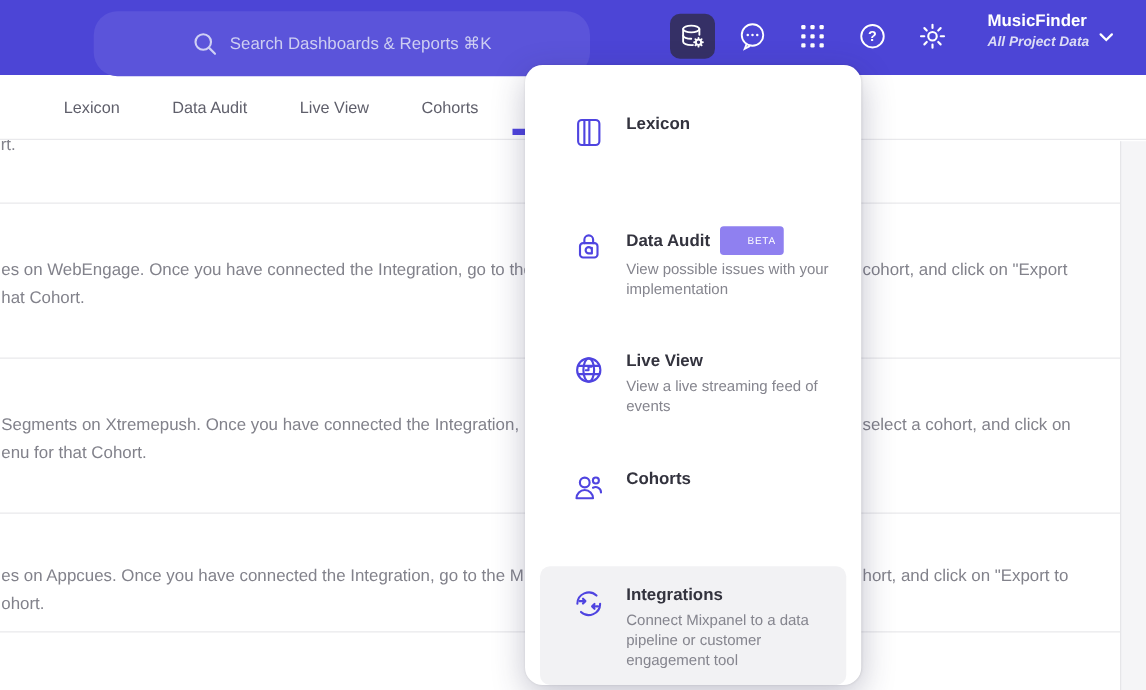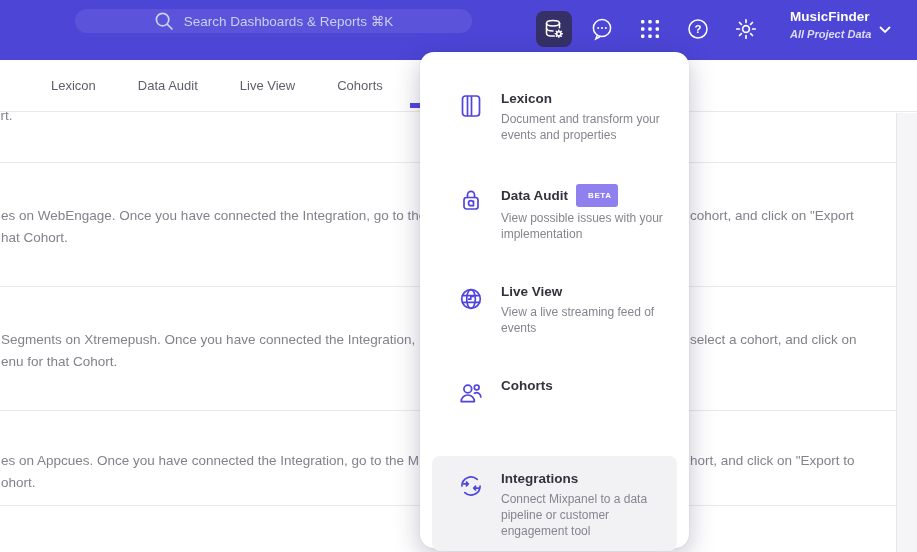--- a/index.html
+++ b/index.html
@@ -2,21 +2,21 @@
 <html style="--topbar: #4c45d6; --pill: #5b54da; --tile: #353066; --accent: #4f44e0; --badge: #8f80f0; --title: #33333e; --desc: #85858e; --divider: #e9e9ec; --highlight: #f2f2f4; --gutter: #f5f5f7;"><head>
 <meta charset="utf-8">
 <style>
   * { margin:0; padding:0; box-sizing:border-box; }
   html,body { background:#fff; }
   body { font-family:"Liberation Sans","DejaVu Sans",sans-serif; }
   #page { position:relative; width:917px; height:552px; overflow:hidden; background:#fff; }
 
   
   .topbar { position:absolute; left:0; top:0; width:917px; height:60px; background:var(--topbar,#4c45d6); z-index:10; }
-  .search-pill { position:absolute; left:75px; top:9px; width:397px; height:24px; border-radius:19px;
+  .search-pill { position:absolute; left:75px; top:9px; width:397px; height:52px; border-radius:19px;
                  background:var(--pill,#5b54da); display:flex; align-items:center; justify-content:center;
                  gap:10px; cursor:pointer; }
   .search-pill span { color:#cdcef2; font-size:13.5px; }
   .tile-btn { position:absolute; left:536px; top:11px; width:36px; height:36px; border-radius:8px;
               background:var(--tile,#353066); display:flex; align-items:center; justify-content:center; cursor:pointer; }
   .icon-btn { position:absolute; top:17px; width:24px; height:24px; display:flex; align-items:center; justify-content:center; cursor:pointer; }
   .project { position:absolute; left:790px; top:8px; width:110px; height:44px; cursor:pointer; color:#fff; }
   .project .pname { font-size:13.5px; font-weight:700; line-height:18px; }
   .project .pscope { font-size:11px; font-weight:600; color:#dcdcf5; line-height:14px; margin-top:1px;font-style:italic; }
   .chev { position:absolute; left:879px; top:26px; }
@@ -38,22 +38,22 @@
   
   .panel { position:absolute; left:420px; top:52px; width:269px; height:496px; background:#fff;
            border-radius:14px; box-shadow:0 8px 26px rgba(42,42,84,.28), 0 0 2px rgba(0,0,0,.10);
            z-index:50; padding:26px 12px 12px 12px; }
   .menu-item { display:flex; gap:17px; padding:12px 6px 12px 26px; margin-bottom:17px; min-height:74px;
                border-radius:8px; cursor:pointer; align-items:flex-start; }
   .menu-item.active { background:var(--highlight,#f2f2f4); min-height:90px; padding-top:14px; }
   .mi-icon { width:26px; height:26px; flex:0 0 26px; margin-top:3px; }
   .mi-title { font-size:13.5px; font-weight:700; color:var(--title,#33333e); line-height:18px; }
   .mi-desc { font-size:12px; color:var(--desc,#85858e); line-height:16px; margin-top:3px; max-width:172px; }
-  .badge { display:inline-block; margin-left:8px; padding:3px 6px 2px 12px; border-radius:3px;
-           background:var(--badge,#8f80f0); color:#fff; font-size:8px; font-weight:700;
+  .badge { display:inline-block; margin-left:8px; padding:3px 6px 2px 22px; border-radius:3px;
+           background:var(--badge,#8f80f0); color:#fff; font-size:8px; font-weight:400;
            letter-spacing:.6px; vertical-align:2px; }
   svg { display:block; }
 </style>
 </head>
 <body>
 
 <div id="page">
 
   <header class="topbar">
     <div class="search-pill">
@@ -168,21 +168,20 @@
 
     <div class="menu-item">
       <span class="mi-icon">
         <svg width="26" height="26" viewBox="0 0 26 26" fill="none" stroke="#4f44e0" stroke-width="1.7" stroke-linejoin="round">
           <rect x="4.5" y="3" width="17" height="20" rx="3"></rect>
           <path d="M9.5 3v20M13.5 3v20"></path>
         </svg>
       </span>
       <div>
         <div class="mi-title">Lexicon</div>
-        <div class="mi-desc">Document and transform your events and properties</div>
       </div>
     </div>
 
     <div class="menu-item">
       <span class="mi-icon">
         <svg width="26" height="26" viewBox="0 0 26 26" fill="none" stroke="#4f44e0" stroke-width="1.7" stroke-linecap="round" stroke-linejoin="round">
           <path d="M9.5 10.5V7.8a3.5 3.5 0 0 1 7 0v2.7"></path>
           <rect x="6" y="10.5" width="14" height="11.5" rx="2.5"></rect>
           <path d="M15.5 16.2a2.5 2.5 0 1 0-2.5 2.5h2.5v-4.5"></path>
         </svg>

